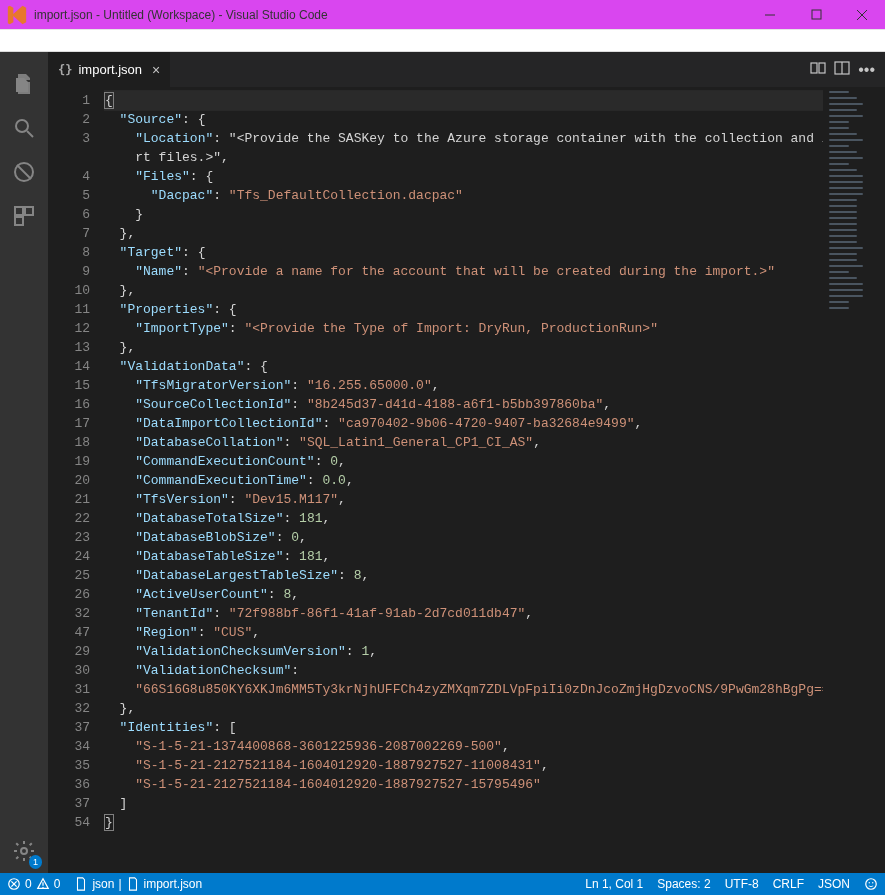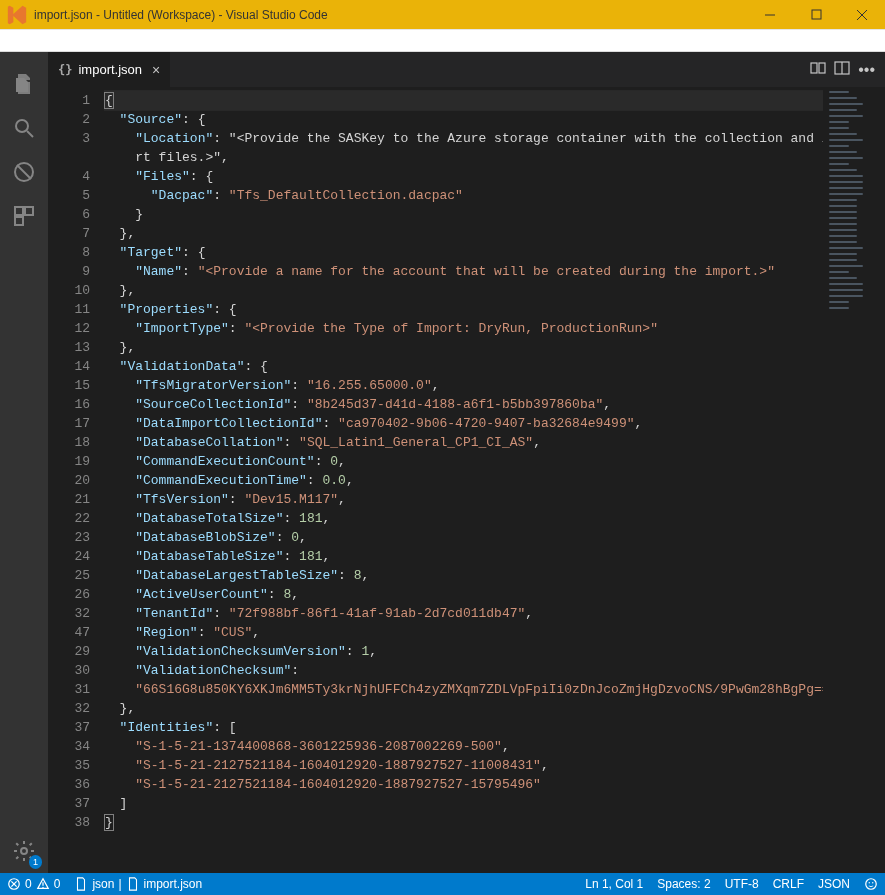--- a/index.html
+++ b/index.html
@@ -9,21 +9,21 @@
     font-size: 13px;
     background: #1e1e1e;
     color: #cccccc;
     overflow: hidden;
     display: flex;
     flex-direction: column;
   }
   
   .titlebar {
     height: 30px;
-    background: #eab308;
+    background: #d946ef;
     color: #333333;
     display: flex;
     align-items: center;
     border-bottom: 1px solid #e5e5e5;
   }
   .titlebar .vslogo { width: 22px; height: 22px; margin: 0 6px; display:flex; align-items:center; justify-content:center; }
   .titlebar .title { flex: 1; font-size: 12px; color:#333; }
   .winbtns { display:flex; }
   .winbtn { width: 46px; height: 30px; display:flex; align-items:center; justify-content:center; font-size:14px; color:#333; }
   
@@ -280,21 +280,21 @@
           <div class="ln">47</div>
           <div class="ln">29</div>
           <div class="ln">30</div>
           <div class="ln">31</div>
           <div class="ln">32</div>
           <div class="ln">37</div>
           <div class="ln">34</div>
           <div class="ln">35</div>
           <div class="ln">36</div>
           <div class="ln">37</div>
-          <div class="ln">38</div>
+          <div class="ln">54</div>
         </div>
       <div class="codearea" id="code"><div class="cl cursorline"><span class="boxchar"><span class="pun">{</span></span></div><div class="cl">  <span class="key">"Source"</span><span class="pun">:</span> <span class="pun">{</span></div><div class="cl">    <span class="key">"Location"</span><span class="pun">:</span> "&lt;Provide the SASKey to the Azure storage container with the collection and impo</div><div class="cl">    rt files.&gt;"<span class="pun">,</span></div><div class="cl">    <span class="key">"Files"</span><span class="pun">:</span> <span class="pun">{</span></div><div class="cl">      <span class="key">"Dacpac"</span><span class="pun">:</span> <span class="str">"Tfs_DefaultCollection.dacpac"</span></div><div class="cl">    <span class="pun">}</span></div><div class="cl">  <span class="pun">}</span><span class="pun">,</span></div><div class="cl">  <span class="key">"Target"</span><span class="pun">:</span> <span class="pun">{</span></div><div class="cl">    <span class="key">"Name"</span><span class="pun">:</span> <span class="str">"&lt;Provide a name for the account that will be created during the import.&gt;"</span></div><div class="cl">  <span class="pun">}</span><span class="pun">,</span></div><div class="cl">  <span class="key">"Properties"</span><span class="pun">:</span> <span class="pun">{</span></div><div class="cl">    <span class="key">"ImportType"</span><span class="pun">:</span> <span class="str">"&lt;Provide the Type of Import: DryRun, ProductionRun&gt;"</span></div><div class="cl">  <span class="pun">}</span><span class="pun">,</span></div><div class="cl">  <span class="key">"ValidationData"</span><span class="pun">:</span> <span class="pun">{</span></div><div class="cl">    <span class="key">"TfsMigratorVersion"</span><span class="pun">:</span> <span class="str">"16.255.65000.0"</span><span class="pun">,</span></div><div class="cl">    <span class="key">"SourceCollectionId"</span><span class="pun">:</span> <span class="str">"8b245d37-d41d-4188-a6f1-b5bb397860ba"</span><span class="pun">,</span></div><div class="cl">    <span class="key">"DataImportCollectionId"</span><span class="pun">:</span> <span class="str">"ca970402-9b06-4720-9407-ba32684e9499"</span><span class="pun">,</span></div><div class="cl">    <span class="key">"DatabaseCollation"</span><span class="pun">:</span> <span class="str">"SQL_Latin1_General_CP1_CI_AS"</span><span class="pun">,</span></div><div class="cl">    <span class="key">"CommandExecutionCount"</span><span class="pun">:</span> <span class="num">0</span><span class="pun">,</span></div><div class="cl">    <span class="key">"CommandExecutionTime"</span><span class="pun">:</span> <span class="num">0.0</span><span class="pun">,</span></div><div class="cl">    <span class="key">"TfsVersion"</span><span class="pun">:</span> <span class="str">"Dev15.M117"</span><span class="pun">,</span></div><div class="cl">    <span class="key">"DatabaseTotalSize"</span><span class="pun">:</span> <span class="num">181</span><span class="pun">,</span></div><div class="cl">    <span class="key">"DatabaseBlobSize"</span><span class="pun">:</span> <span class="num">0</span><span class="pun">,</span></div><div class="cl">    <span class="key">"DatabaseTableSize"</span><span class="pun">:</span> <span class="num">181</span><span class="pun">,</span></div><div class="cl">    <span class="key">"DatabaseLargestTableSize"</span><span class="pun">:</span> <span class="num">8</span><span class="pun">,</span></div><div class="cl">    <span class="key">"ActiveUserCount"</span><span class="pun">:</span> <span class="num">8</span><span class="pun">,</span></div><div class="cl">    <span class="key">"TenantId"</span><span class="pun">:</span> <span class="str">"72f988bf-86f1-41af-91ab-2d7cd011db47"</span><span class="pun">,</span></div><div class="cl">    <span class="key">"Region"</span><span class="pun">:</span> <span class="str">"CUS"</span><span class="pun">,</span></div><div class="cl">    <span class="key">"ValidationChecksumVersion"</span><span class="pun">:</span> <span class="num">1</span><span class="pun">,</span></div><div class="cl">    <span class="key">"ValidationChecksum"</span><span class="pun">:</span></div><div class="cl">    <span class="str">"66S16G8u850KY6XKJm6MM5Ty3krNjhUFFCh4zyZMXqm7ZDLVpFpiIi0zDnJcoZmjHgDzvoCNS/9PwGm28hBgPg=="</span></div><div class="cl">  <span class="pun">}</span><span class="pun">,</span></div><div class="cl">  <span class="key">"Identities"</span><span class="pun">:</span> <span class="pun">[</span></div><div class="cl">    <span class="str">"S-1-5-21-1374400868-3601225936-2087002269-500"</span><span class="pun">,</span></div><div class="cl">    <span class="str">"S-1-5-21-2127521184-1604012920-1887927527-11008431"</span><span class="pun">,</span></div><div class="cl">    <span class="str">"S-1-5-21-2127521184-1604012920-1887927527-15795496"</span></div><div class="cl">  <span class="pun">]</span></div><div class="cl"><span class="boxchar"><span class="pun">}</span></span></div></div>
       <div class="mmap">
         <div class="mm-inner">
           <div class="mm-line s"></div>
             <div class="mm-line m"></div>
             <div class="mm-line l"></div>
           <div class="mm-line m"></div>
             <div class="mm-line l"></div>
             <div class="mm-line s"></div>

